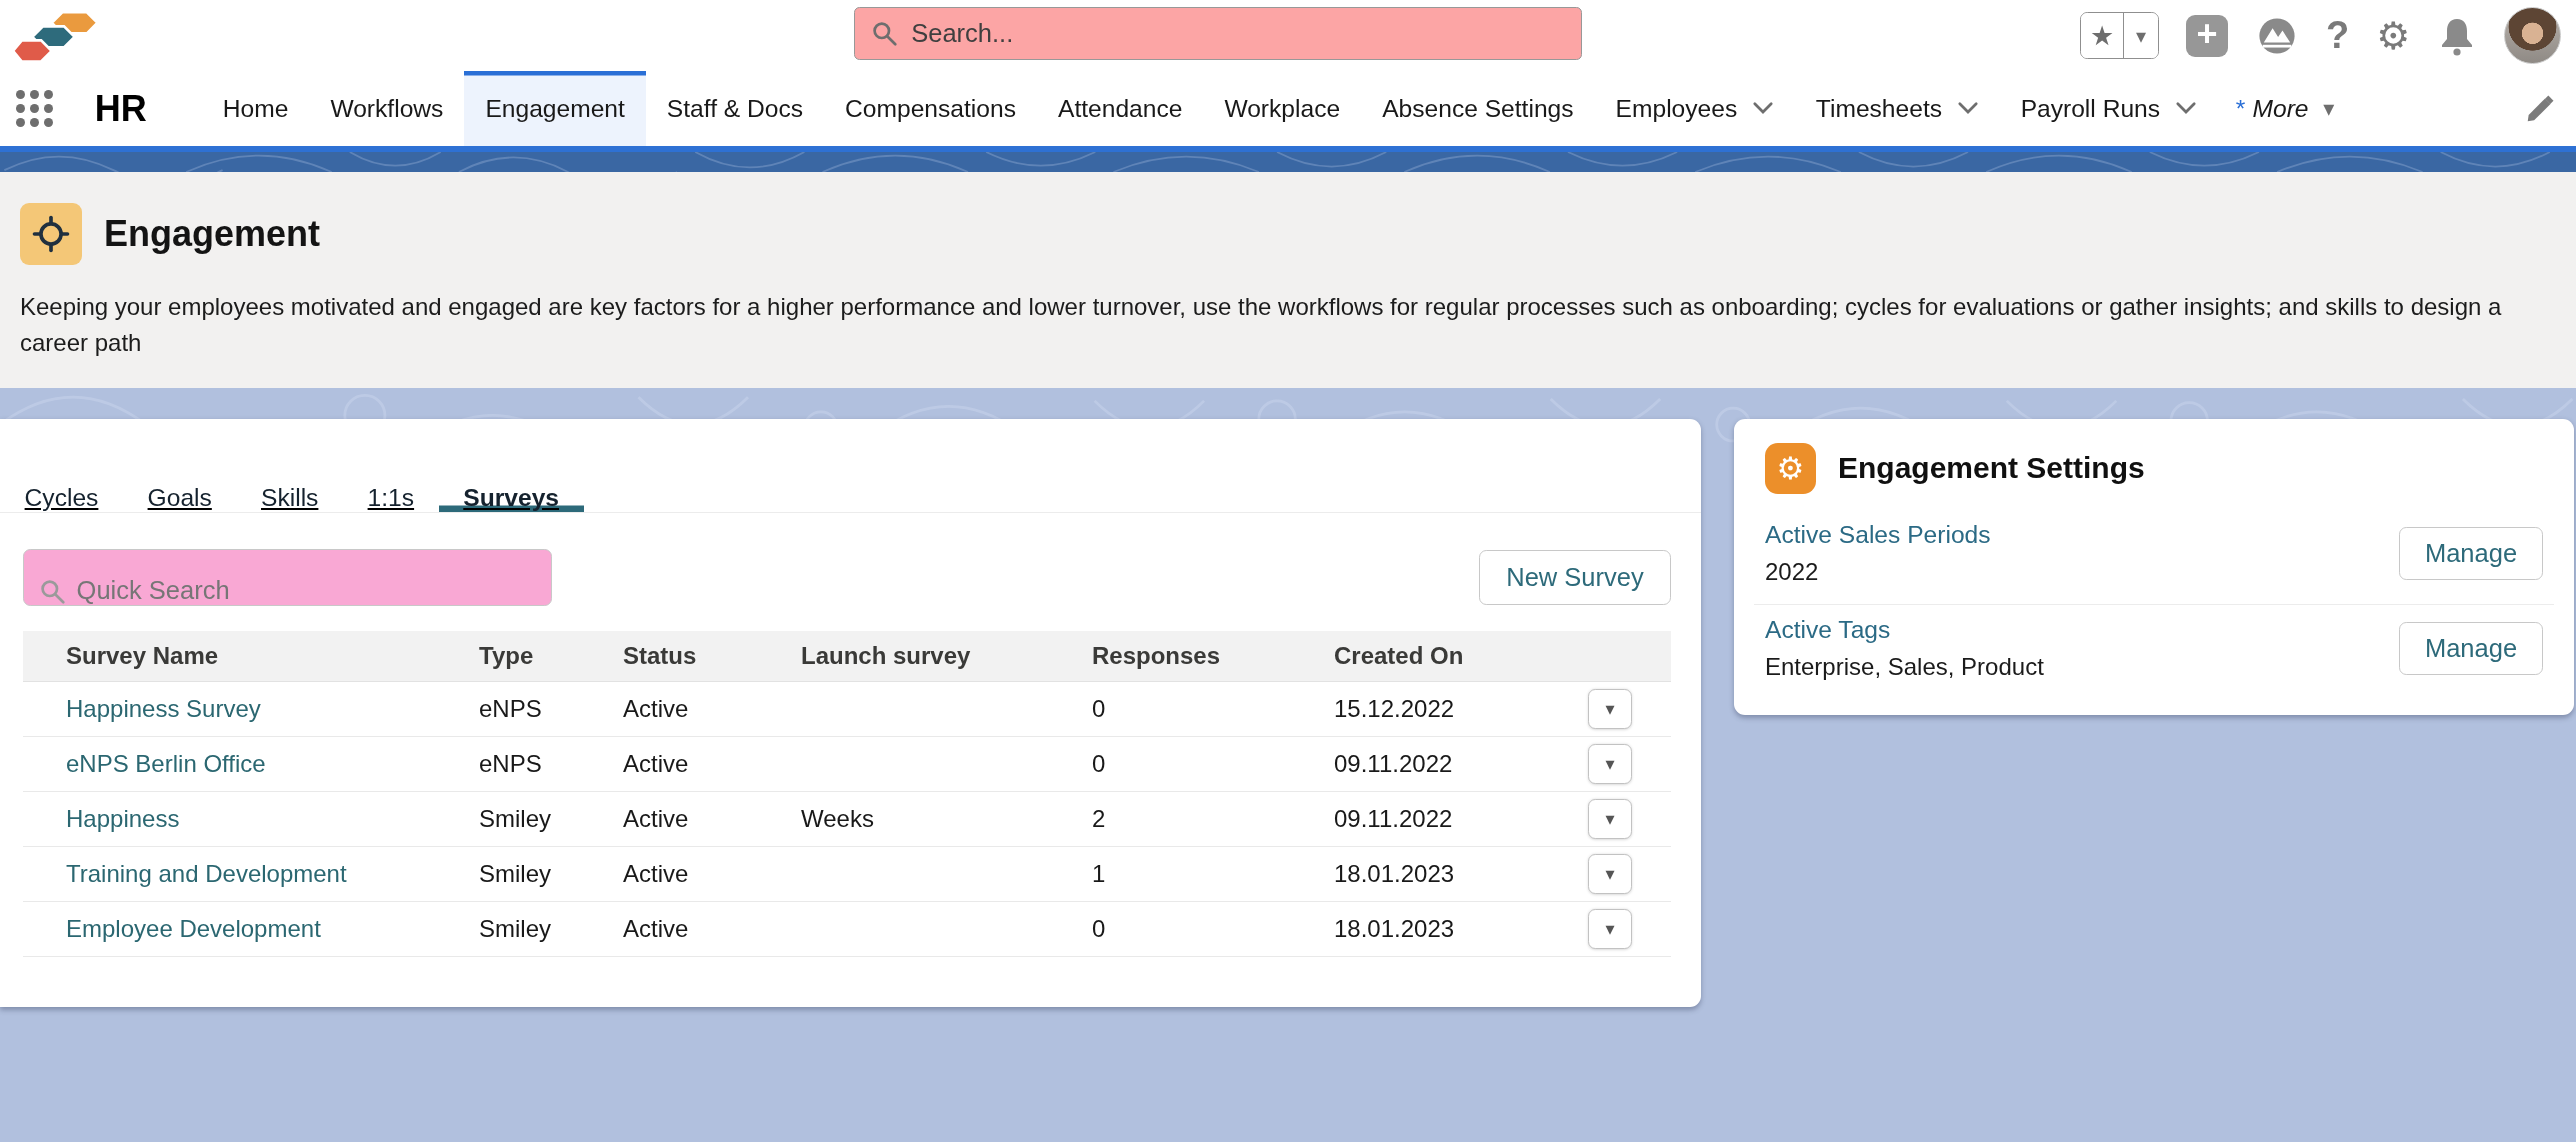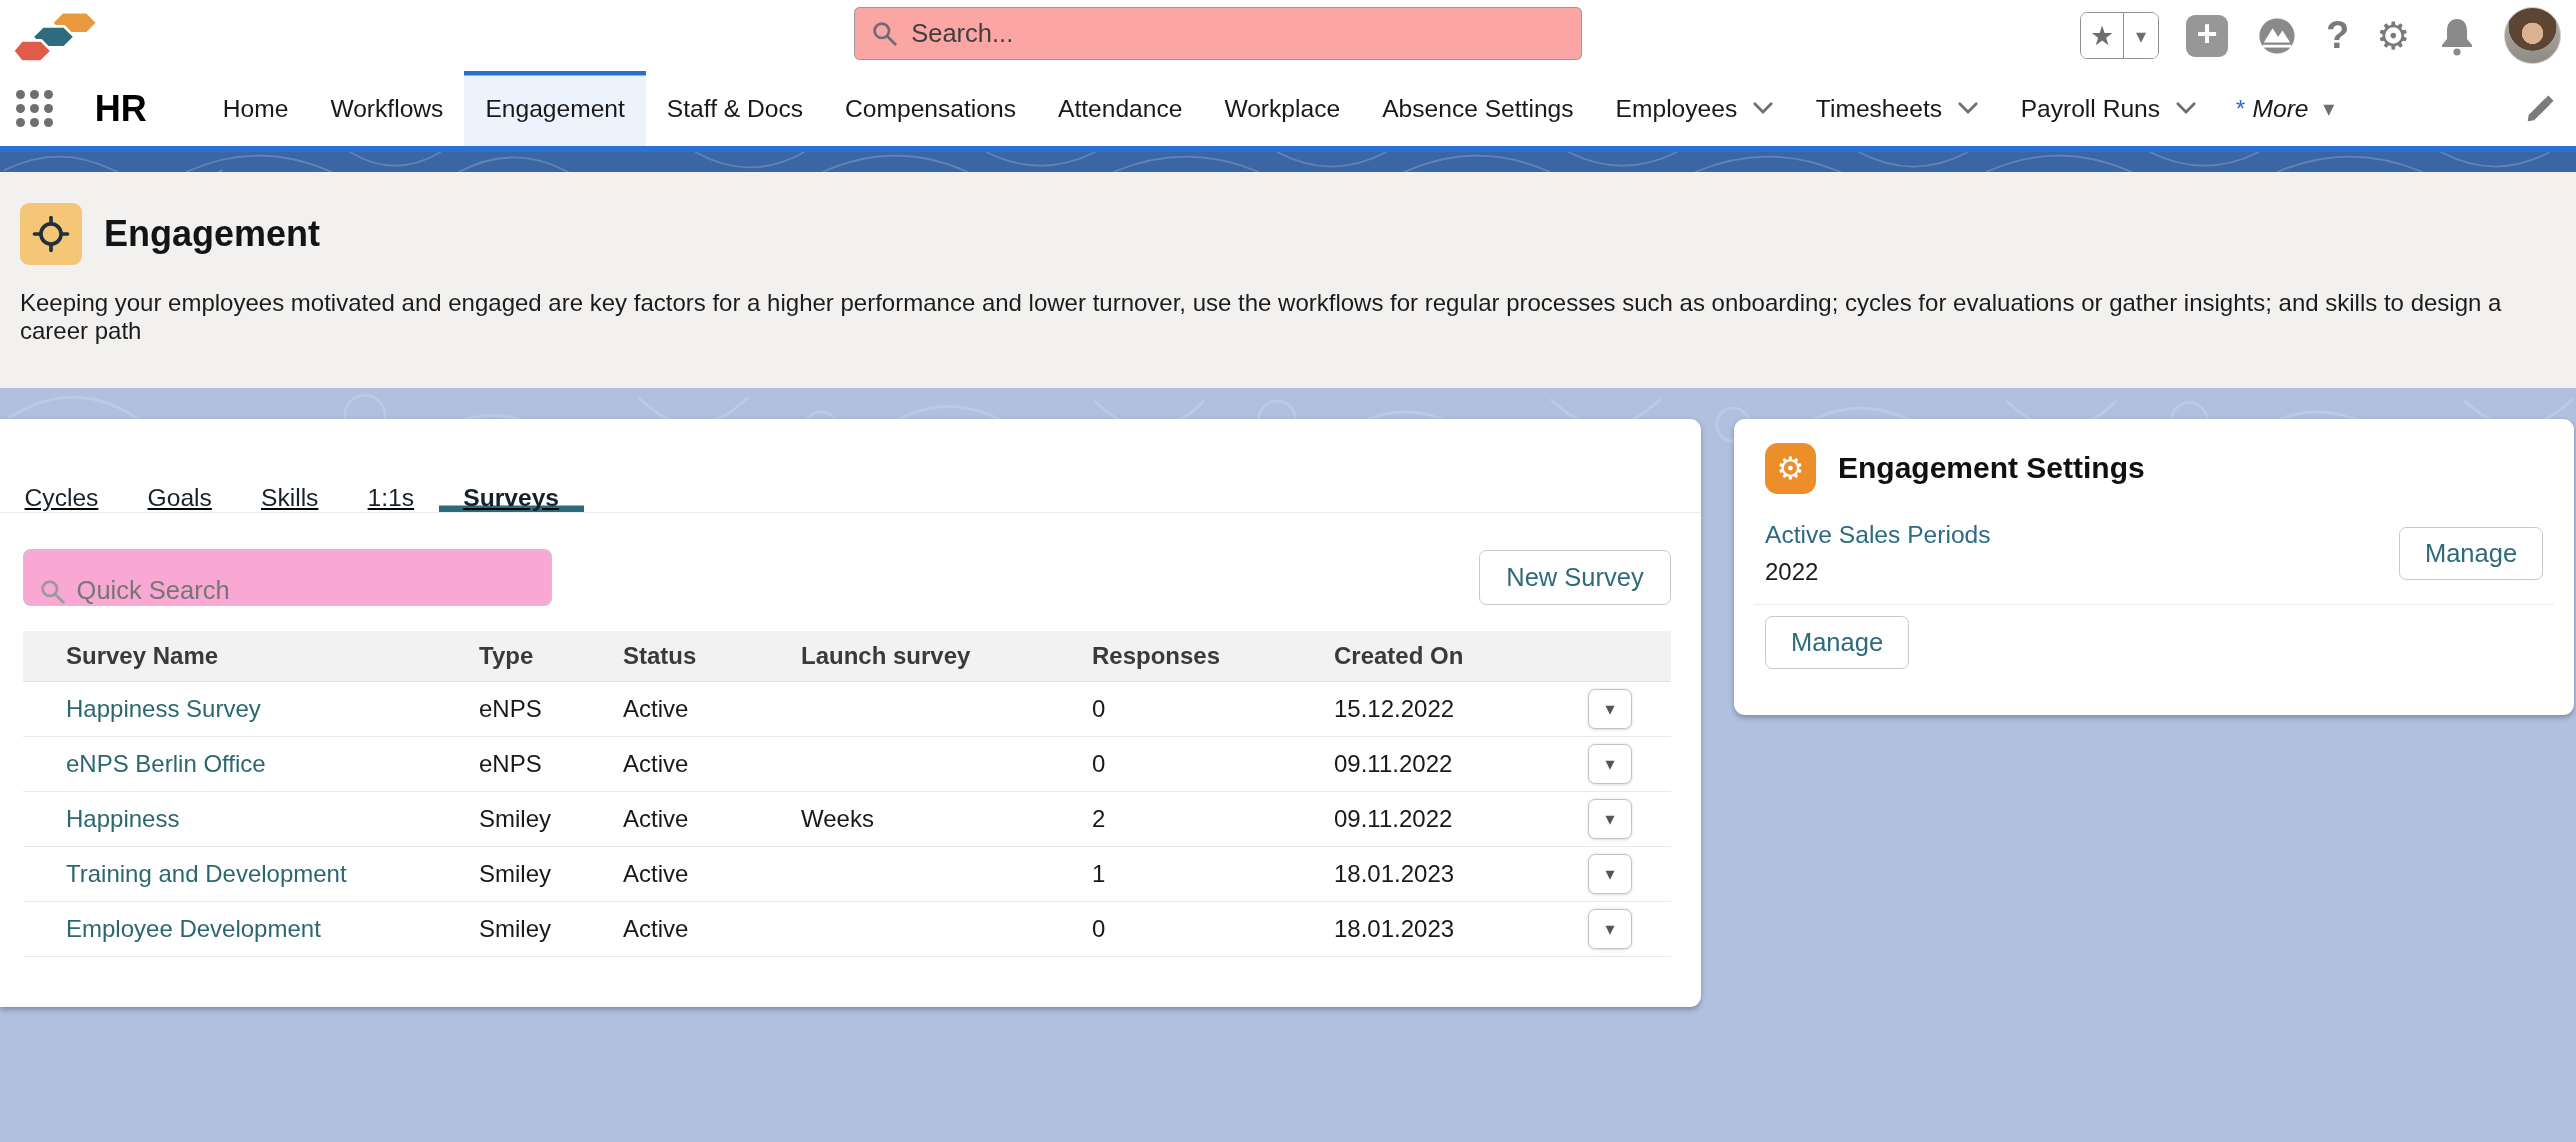--- a/index.html
+++ b/index.html
@@ -49,21 +49,21 @@
   
   .band { position:relative; height:25.5px; background:#3a67a3; overflow:hidden; }
   .band .stripe { position:absolute; top:0; left:0; right:0; height:5.5px; background:#2e71d4; }
   .band svg { position:absolute; top:5.5px; left:0; opacity:.55; }
 
   
   .pagehead { position:relative; height:216px; background:#f2f1f0; padding:0 20px; }
   .pagehead-row { position:absolute; top:31px; left:20px; display:flex; align-items:center; gap:22px; }
   .eng-icon { width:62px; height:62px; border-radius:9px; background:#f4c777; display:flex; align-items:center; justify-content:center; }
   .page-title { font-size:36px; font-weight:700; color:#141414; }
-  .page-desc { position:absolute; top:117px; left:20px; width:2519px; font-size:24px; line-height:28px; color:#1c1c1c; }
+  .page-desc { position:absolute; top:117px; left:20px; width:2519px; font-size:24px; line-height:36px; color:#1c1c1c; }
 
   
   .content { position:relative; height:754px; background:#b1c0de; }
   .content > .doodles { position:absolute; top:0; left:0; opacity:.45; }
 
   .main-card { position:absolute; left:0; top:31px; width:1701px; height:588px; background:#fff;
     border-radius:0 11px 11px 0; box-shadow:0 2.7px 5.5px rgba(40,50,80,.35); }
   .settings-card { position:absolute; left:1734px; top:31px; width:840px; height:296px; background:#fff;
     border-radius:11px; box-shadow:0 2.7px 5.5px rgba(40,50,80,.35); }
 
@@ -371,18 +371,22 @@
         <div>
           <div class="panel-link">Active Sales Periods</div>
           <div class="panel-value">2022</div>
         </div>
         <button class="btn manage">Manage</button>
       </div>
 
       <hr class="panel-divider">
 
       <div class="panel-section">
+        <div>
+          <div class="panel-link">Active Tags</div>
+          <div class="panel-value">Enterprise, Sales, Product</div>
+        </div>
         <button class="btn manage">Manage</button>
       </div>
     </div>
   </div>
 </div>
 
 
 </body></html>

